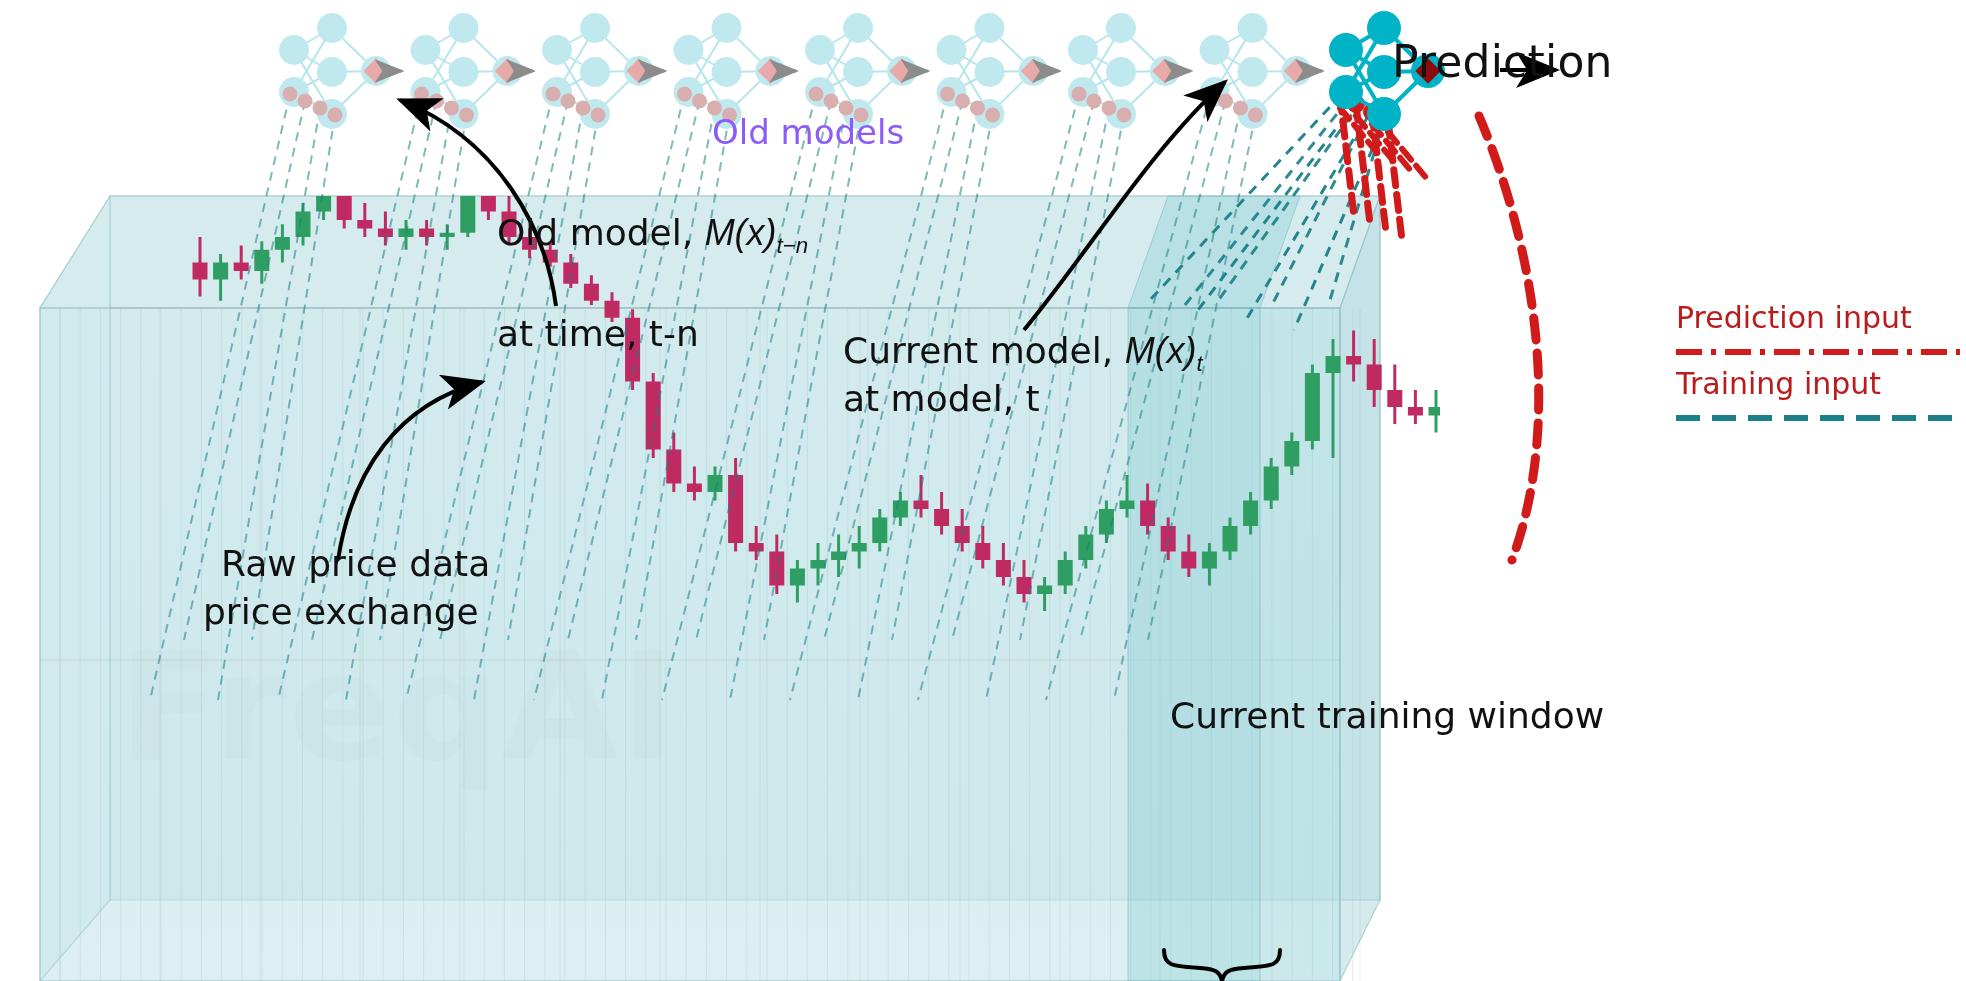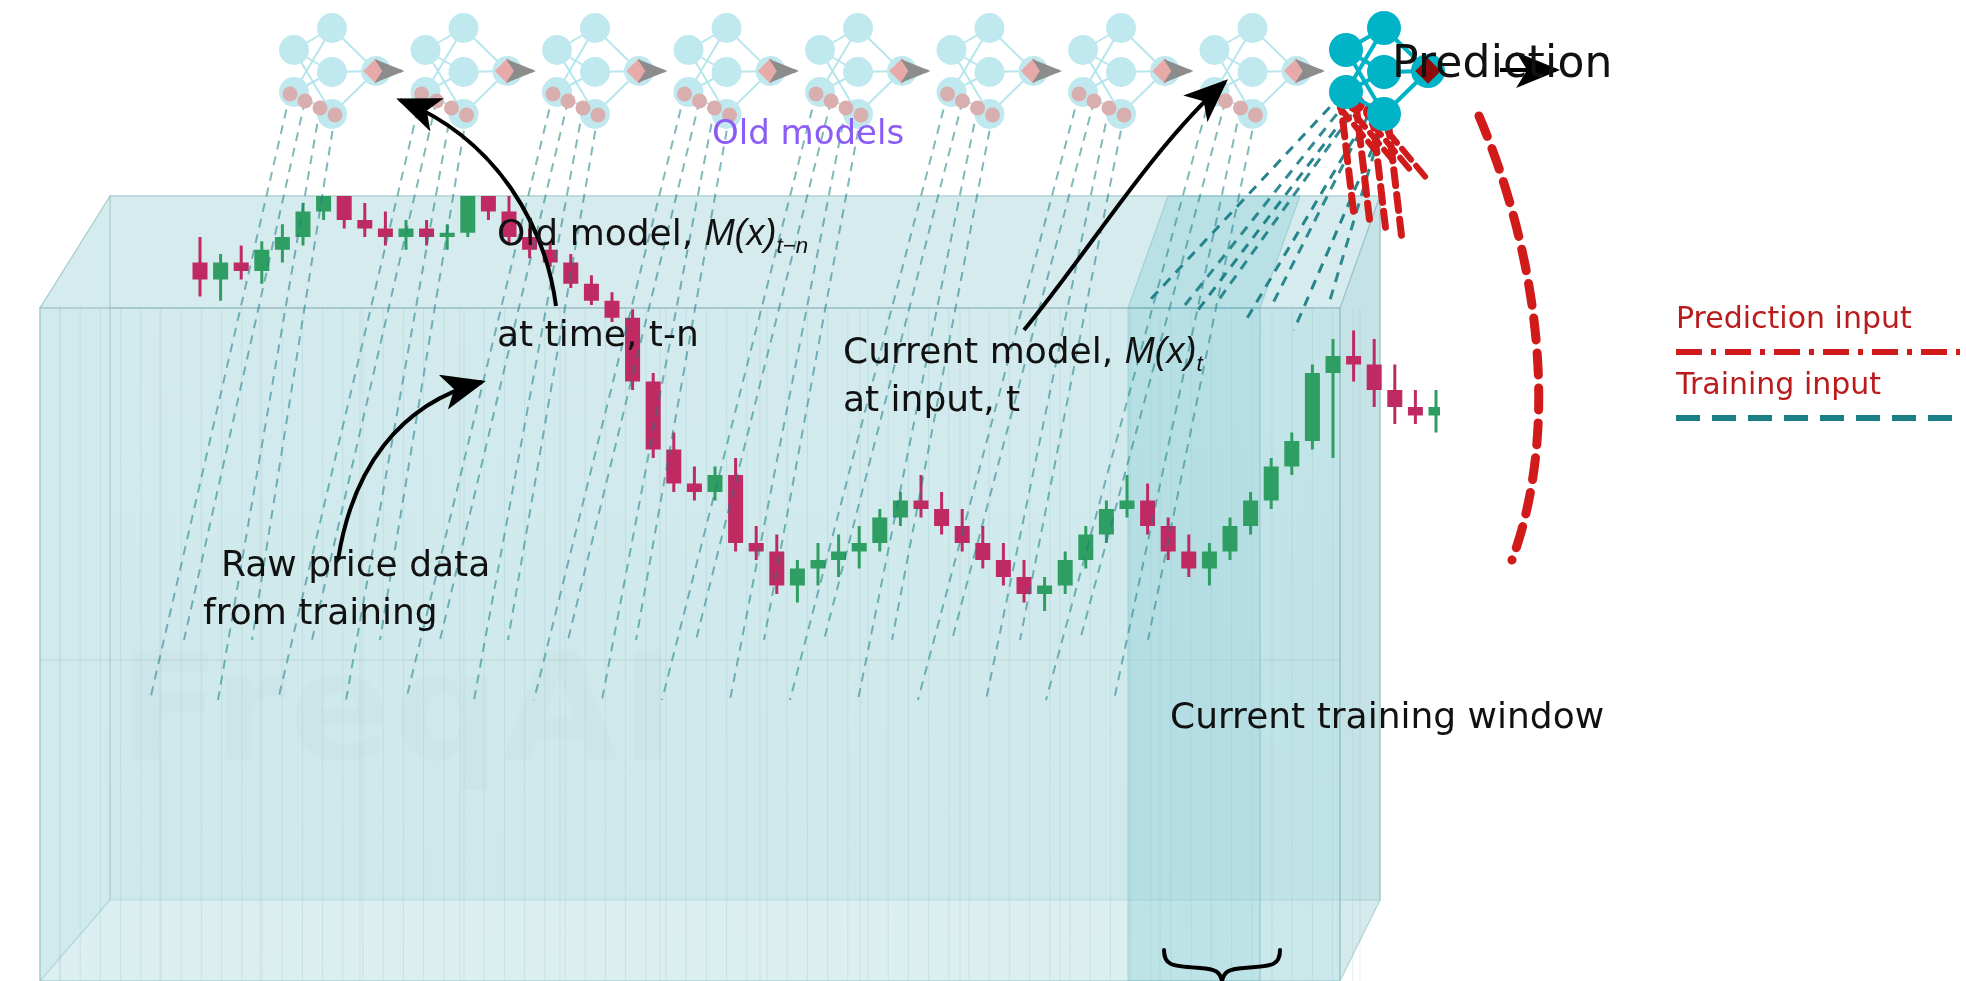--- a/index.html
+++ b/index.html
@@ -571,23 +571,23 @@
   <div class="lbl lbl-big" style="left:1376px;top:36px;margin-left:16px;">Prediction</div>
 
   <div class="lbl lbl-med" style="left:497px;top:212px;">
     <span>Old model, </span><span class="mathy">M(x)</span><span class="mathy sub">t−n</span>
   </div>
   <div class="lbl lbl-med" style="left:497px;top:268px;margin-top:45px;">at time, t-n</div>
 
   <div class="lbl lbl-med" style="left:843px;top:330px;">
     <span>Current model, </span><span class="mathy">M(x)</span><span class="mathy sub">t</span>
   </div>
-  <div class="lbl lbl-med" style="left:843px;top:378px;">at input, t</div>
+  <div class="lbl lbl-med" style="left:843px;top:378px;">at model, t</div>
 
   <div class="lbl lbl-med" style="left:221px;top:543px;">Raw price data</div>
-  <div class="lbl lbl-med" style="left:203px;top:591px;">from training</div>
+  <div class="lbl lbl-med" style="left:203px;top:591px;">price exchange</div>
 
   <div class="lbl lbl-med" style="left:1170px;top:695px;">Current training window</div>
 
   <div class="lbl legend-txt" style="left:1676px;top:300px;">Prediction input</div>
   <div class="lbl legend-txt" style="left:1676px;top:366px;">Training input</div>
 
 </div>
 
 </body></html>

